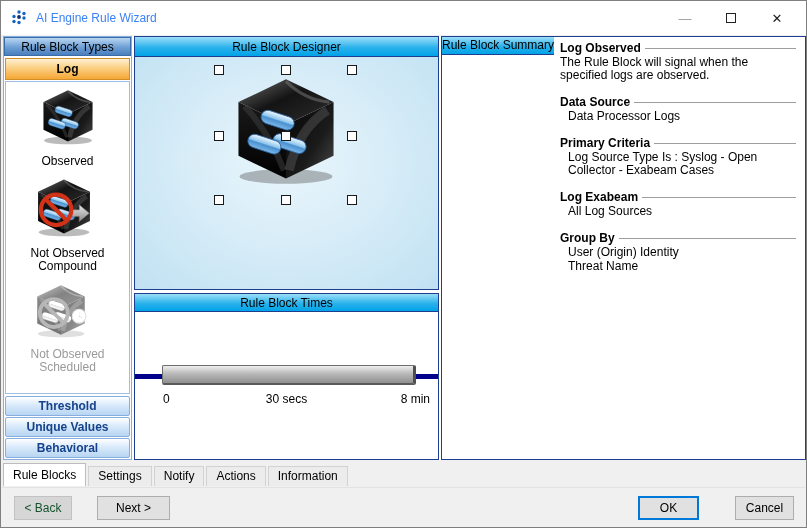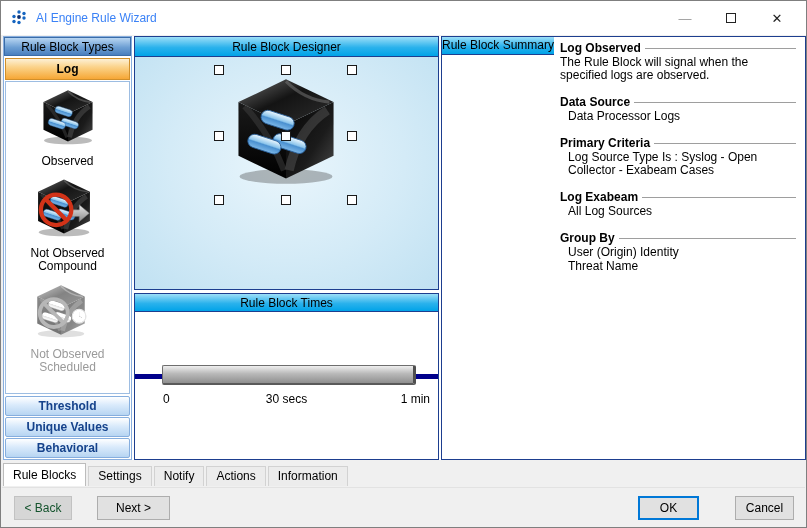--- a/index.html
+++ b/index.html
@@ -253,21 +253,21 @@
     </div>
 
     <div class="mid-gap"></div>
     <div class="hdr-cyan">Rule Block Times</div>
 
     <div class="times-body">
       <div class="slider-line"></div>
       <div class="slider-bar"></div>
       <span class="tick t0">0</span>
       <span class="tick t1">30 secs</span>
-      <span class="tick t2">1 min</span>
+      <span class="tick t2">8 min</span>
     </div>
   </div>
 
   <div class="panel-right">
     <div class="hdr-cyan">Rule Block Summary</div>
     <div class="summary-body">
 
       <div class="sec">
         <div class="sec-head">
             <span class="sec-title">Log Observed</span>

